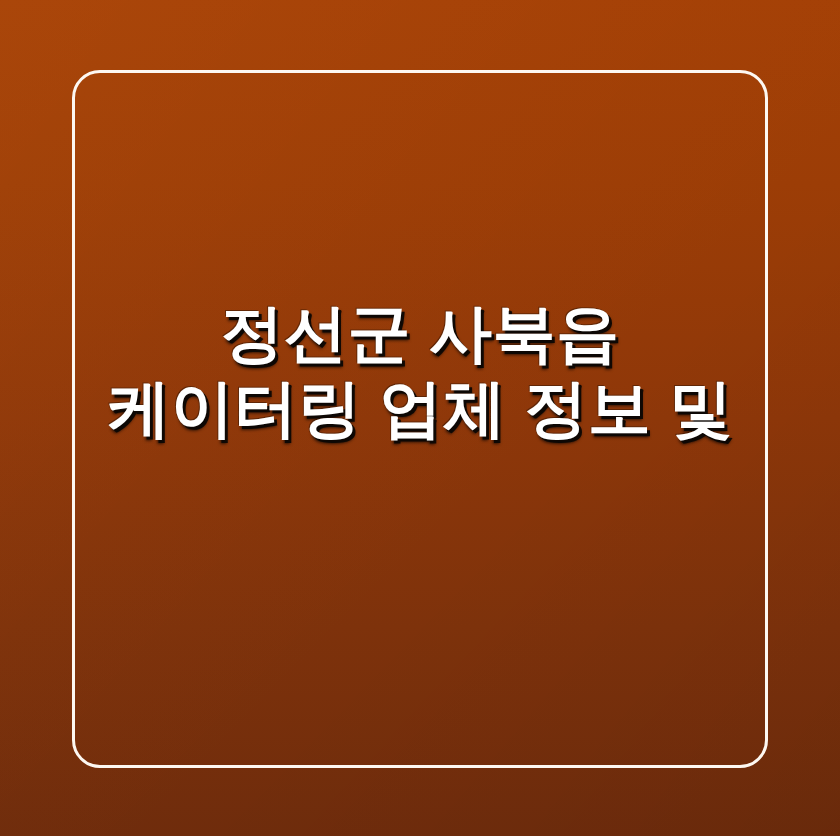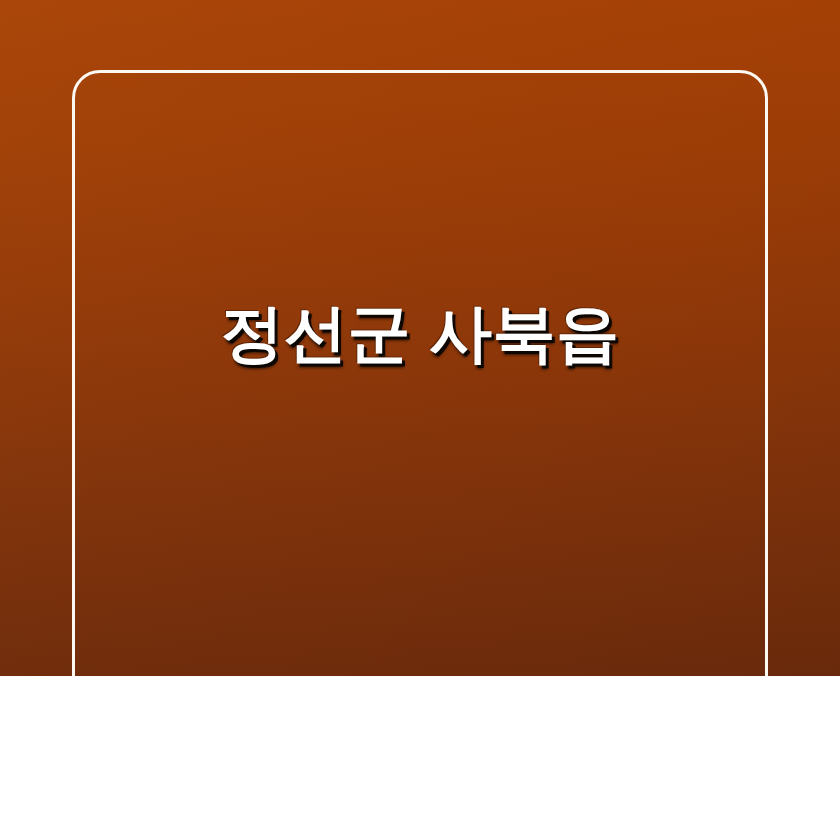--- a/index.html
+++ b/index.html
@@ -9,21 +9,21 @@
   body {
     width: 840px;
     height: 840px;
     overflow: hidden;
     font-family: "Liberation Sans", "DejaVu Sans", sans-serif;
   }
 
   #poster {
     position: relative;
     width: 840px;
-    height: 676px;
+    height: 836px;
     box-sizing: border-box;
     background: linear-gradient(to bottom,
                 #a44006 0%,
                 #9c3d06 22%,
                 #8e3709 50%,
                 #7e320b 75%,
                 #6f2c0c 100%);
     overflow: hidden;
   }
 
@@ -77,15 +77,16 @@
 <body>
 
 <div id="poster">
 
   <div class="sheen"></div>
 
   <div id="frame"></div>
 
   <div id="title-block">
     <span class="title-line">정선군 사북읍</span>
+    <span class="title-line">케이터링 업체 정보 및</span>
   </div>
 
 </div>
 
 </body></html>

